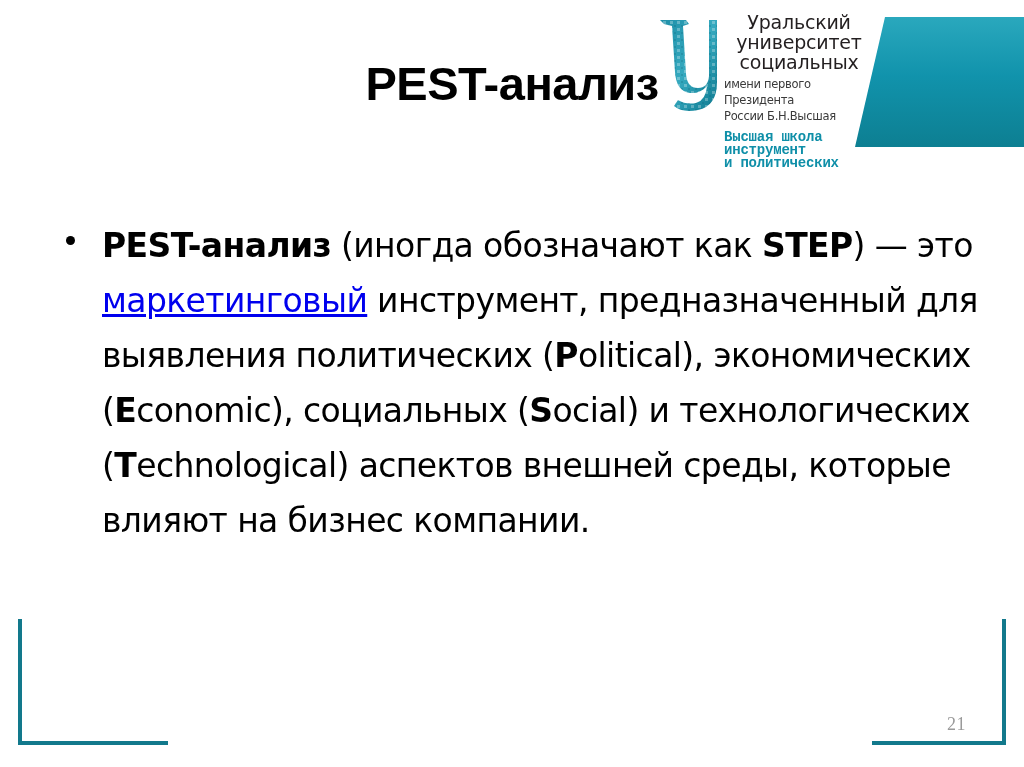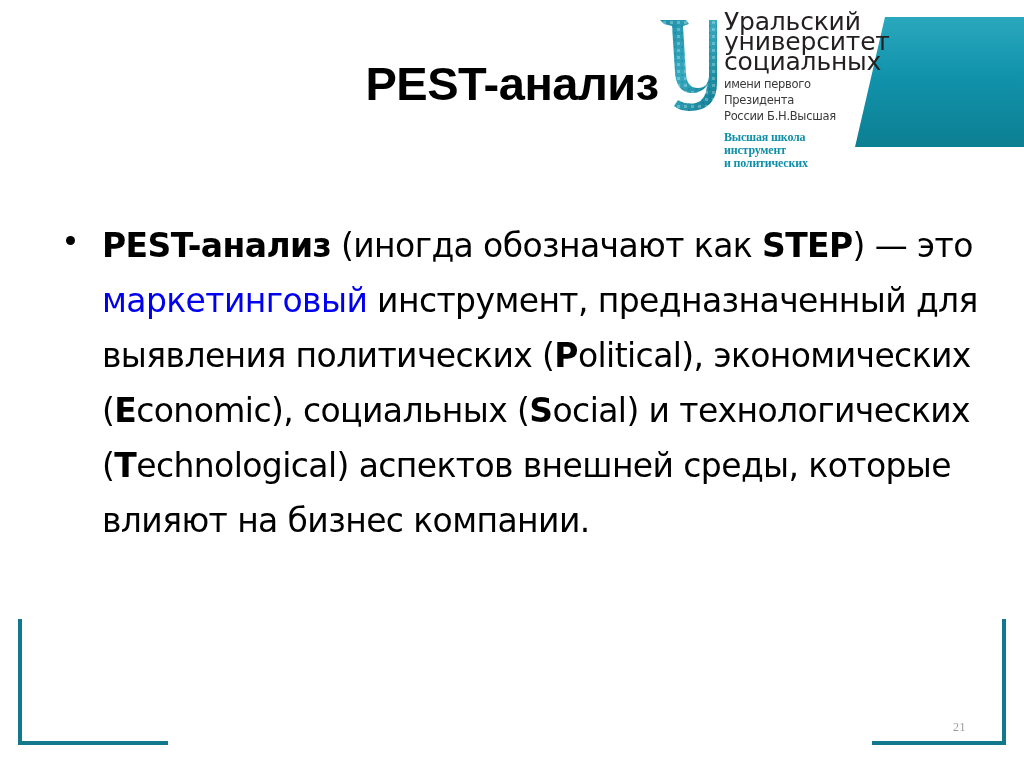--- a/index.html
+++ b/index.html
@@ -62,40 +62,41 @@
 
   .logo-text {
     position: absolute;
     left: 72px;
     top: 4px;
     width: 150px;
   }
 
   .logo-name {
     font-family: "DejaVu Sans", "Liberation Sans", sans-serif;
-    font-size: 25px;
+    font-size: 19px;
     line-height: 20px;
     color: #231f20;
     font-weight: normal;
     letter-spacing: -0.2px;
+    text-align: center;
   }
 
   .logo-sub {
     margin-top: 4px;
     font-family: "DejaVu Sans", "Liberation Sans", sans-serif;
     font-size: 11.5px;
     line-height: 16px;
     color: #3a3a3a;
     letter-spacing: -0.3px;
   }
 
   .logo-school {
     margin-top: 7px;
-    font-family: Liberation Serif, serif;
-    font-size: 12px;
+    font-family: Liberation Mono, monospace;
+    font-size: 14px;
     line-height: 13px;
     font-weight: bold;
     color: #0f8fa8;
     letter-spacing: -0.2px;
   }
 
   
   .header-parallelogram {
     position: absolute;
     left: 840px;
@@ -136,20 +137,21 @@
     letter-spacing: -0.6px;
     word-spacing: 0px;
   }
 
   .body-text b {
     font-weight: bold;
   }
 
   .link {
     color: #0000ee;
+    text-decoration: underline;
     text-underline-offset: 2px;
   }
 
   
   .bracket {
     position: absolute;
     pointer-events: none;
   }
 
   .bracket-left {
@@ -169,21 +171,21 @@
     border-right: 4px solid #12798c;
     border-bottom: 4px solid #12798c;
   }
 
   
   .page-number {
     position: absolute;
     right: 58px;
     bottom: 32px;
     font-family: "Liberation Serif", "DejaVu Serif", serif;
-    font-size: 12px;
+    font-size: 18px;
     color: #9a9a9a;
     letter-spacing: 0.5px;
   }
 </style>
 </head>
 <body>
 
 <div class="slide">
 
   <div class="slide-header">

